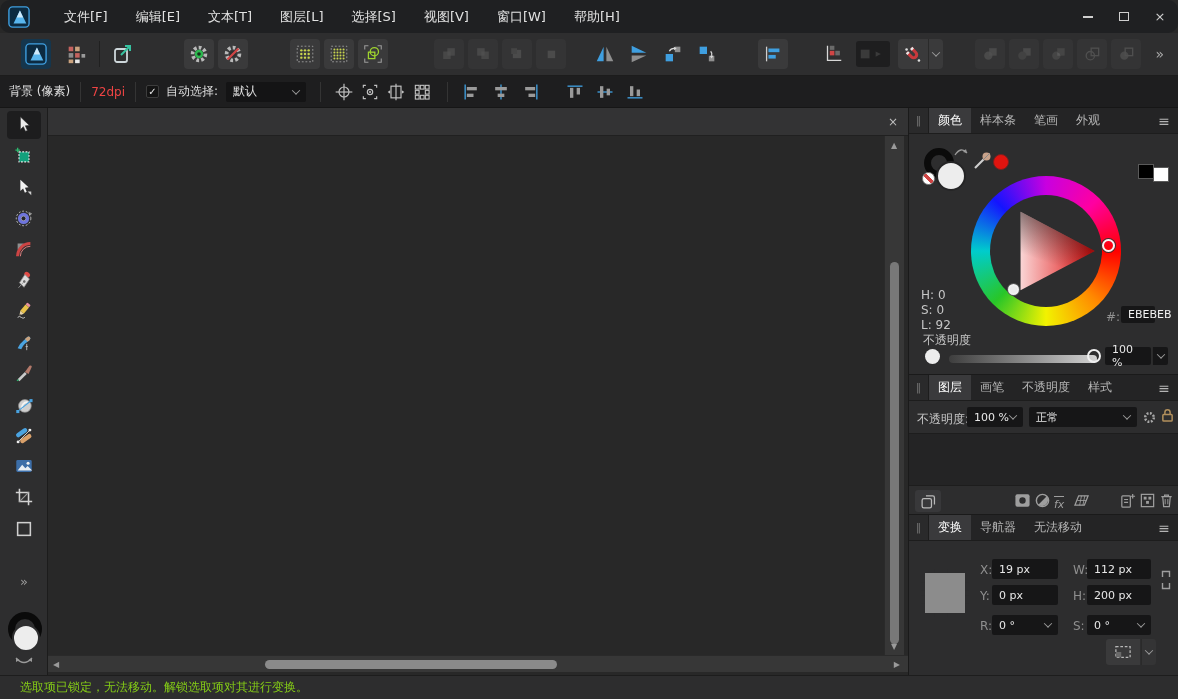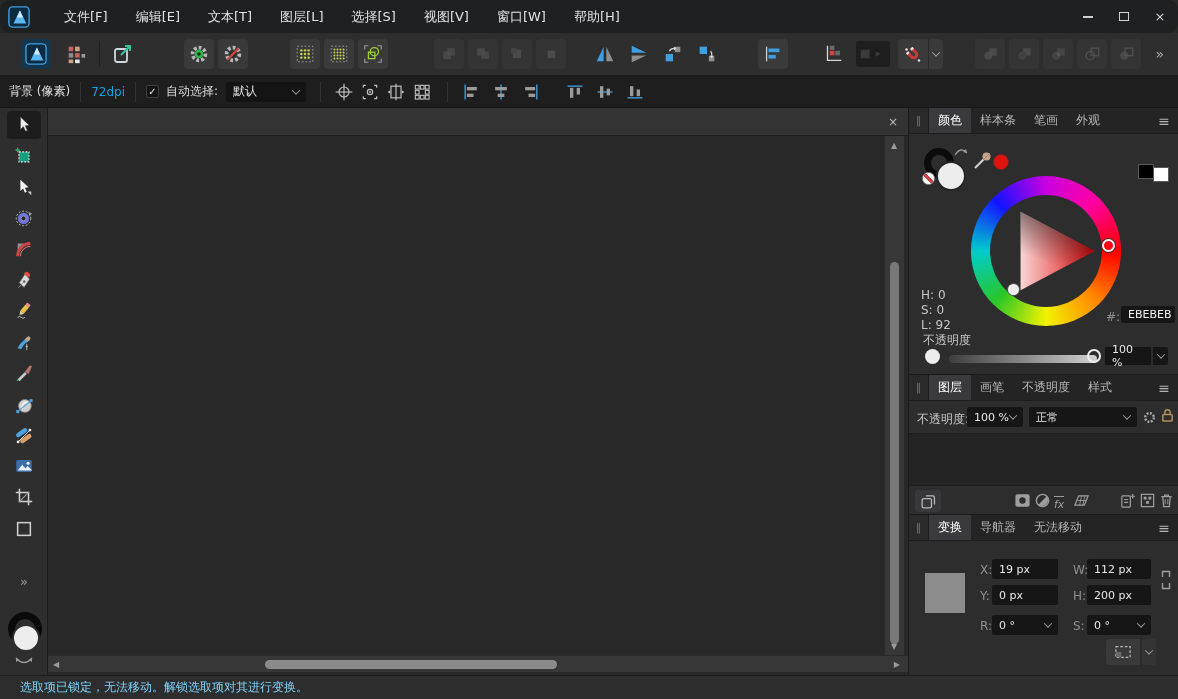--- a/index.html
+++ b/index.html
@@ -23,21 +23,21 @@
   .toolbar { left:0; top:33px; width:1178px; height:43px; background:#2e2e2f; display:flex; align-items:center; border-bottom:1px solid #1c1c1c; }
   .tbtn { width:30px; height:30px; border-radius:4px; background:#3a3a3b; display:flex; align-items:center; justify-content:center; flex:0 0 auto; }
   .tbtn.persona-active { background:#15364d; }
   .tbtn.ghost { background:#343435; }
   .tbtn.naked { background:transparent; }
   .tsep { width:1px; height:26px; background:#202020; margin:0 8px; flex:0 0 auto; }
   .overflow { color:#a9a9a9; font-size:14px; }
   
   .contextbar { left:0; top:76px; width:1178px; height:32px; background:#1e1e1f; display:flex; align-items:center; border-bottom:1px solid #161616; font-size:12px; }
   .ctext { color:#dedede; }
-  .cdim { color:#0ea5e9; }
+  .cdim { color:#ef4444; }
   .csep { width:1px; height:20px; background:#343434; margin:0 10px; }
   .checkbox { width:13px; height:13px; background:#141414; border:1px solid #3d3d3d; border-radius:2px; display:flex; align-items:center; justify-content:center; color:#e8e8e8; font-size:10px; }
   .field { background:#141415; border-radius:2px; color:#e4e4e4; font-size:12px; display:flex; align-items:center; padding:0 7px; height:20px; }
   .chev { width:6px; height:6px; border-right:1.5px solid #9a9a9a; border-bottom:1.5px solid #9a9a9a; transform:rotate(45deg) translate(-1px,-1px); flex:0 0 auto; }
   .cibtn { width:26px; height:24px; display:flex; align-items:center; justify-content:center; }
   
   .toolscol { left:0; top:108px; width:48px; height:567px; background:#2e2e2f; border-right:1px solid #1c1c1c; }
   .tool { position:absolute; left:7px; width:34px; height:28px; border-radius:4px; display:flex; align-items:center; justify-content:center; }
   .tool.active { background:#1d1d1e; }
   
@@ -72,21 +72,21 @@
   .trisel { position:absolute; width:11px; height:11px; border-radius:50%; border:2.5px solid #f2f2f2; box-shadow:0 0 0 1px #555; background:#ececec; }
   .opatrack { position:absolute; left:40px; top:247px; width:148px; height:8px; border-radius:4px; background:linear-gradient(to right,#3e3e3e,#d2d2d2); }
   .opahandle { position:absolute; left:178px; top:241px; width:14px; height:14px; border-radius:50%; border:2.5px solid #f0f0f0; }
   .opadot { position:absolute; left:16px; top:241px; width:15px; height:15px; border-radius:50%; background:#ededed; }
   .noneswatch { position:absolute; width:13px; height:13px; border-radius:50%; background:linear-gradient(45deg,#fff 40%,#d04545 40%,#d04545 60%,#fff 60%); border:1px solid #888; }
   .fxicon { font-size:11px; font-style:italic; color:#9e9e9e; border-top:1.5px solid #9e9e9e; padding-top:1px; line-height:11px; }
   .anchor { position:absolute; left:16px; top:58px; width:40px; height:40px; background:#8c8c8c; }
   .anchor:before { content:""; position:absolute; inset:-4px; border:4px dashed #2d2d2e; }
   .llock { color:#b2905c; }
   
-  .statusbar { left:0; top:675px; width:1178px; height:24px; background:#2d2d2e; border-top:1px solid #1d1d1d; display:flex; align-items:center; padding-left:20px; font-size:12px; color:#7dd3fc; }
+  .statusbar { left:0; top:675px; width:1178px; height:24px; background:#2d2d2e; border-top:1px solid #1d1d1d; display:flex; align-items:center; padding-left:20px; font-size:12px; color:#84cc16; }
   svg { display:block; }
 </style>
 </head>
 <body>
 
 <div class="screen">
 
   <header class="titlebar abs">
     <div class="appicon">
       <svg viewBox="0 0 24 24" width="22" height="22">
@@ -593,21 +593,21 @@
         <div class="wheelhole"></div>
         <div class="tri"></div>
         <div class="ringsel" style="left:131px;top:63px"></div>
         <div class="trisel" style="left:37px;top:108px"></div>
       </div>
 
       <span class="plabel" style="left:12px;top:180px">H: 0</span>
       <span class="plabel" style="left:12px;top:195px">S: 0</span>
       <span class="plabel" style="left:12px;top:210px">L: 92</span>
       <span class="plabel pdim" style="left:197px;top:202px">#:</span>
-      <div class="pfield" style="left:212px;top:198px;width:54px;height:17px;color:#f2f2f2">EBEBEB</div>
+      <div class="pfield" style="left:212px;top:198px;width:34px;height:17px;color:#f2f2f2">EBEBEB</div>
 
       <span class="plabel" style="left:14px;top:224px">不透明度</span>
       <div class="opadot"></div>
       <div class="opatrack"></div>
       <div class="opahandle"></div>
       <div class="pfield" style="left:196px;top:239px;width:46px;height:18px">100 %</div>
       <div class="abs" style="left:243px;top:239px;width:16px;height:18px;background:#161617;border-left:1px solid #2b2b2b;border-radius:0 2px 2px 0;display:flex;align-items:center;justify-content:center">
           <span class="chev"></span>
         </div>
     </section>

